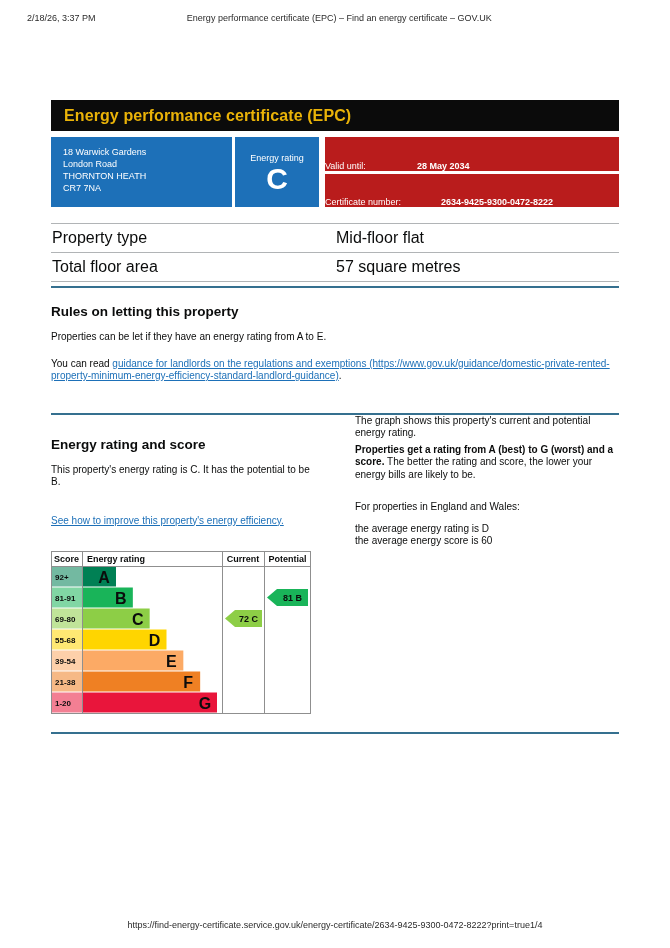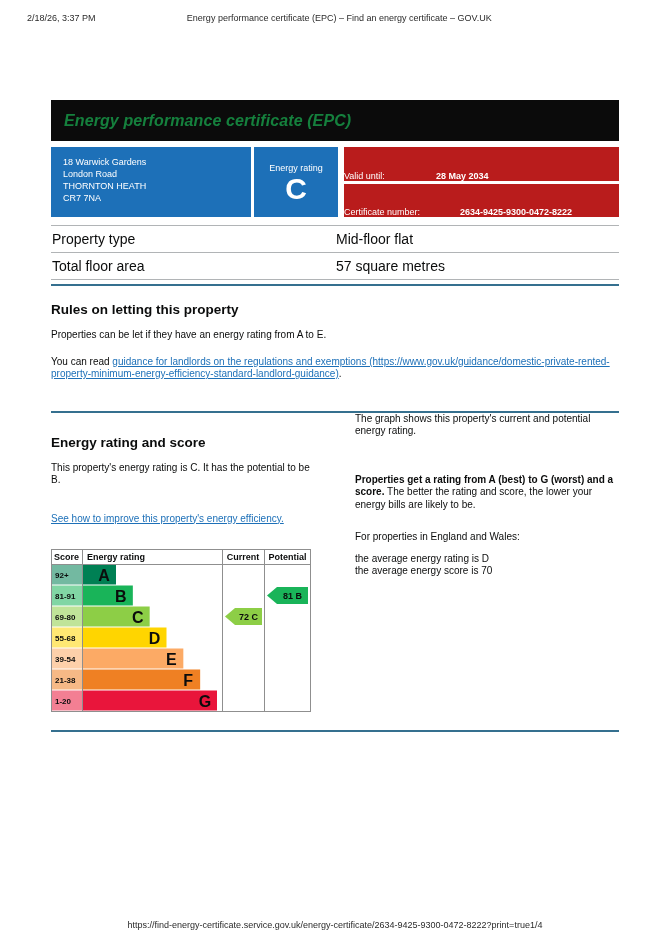--- a/index.html
+++ b/index.html
@@ -15,64 +15,64 @@
   }
   .print-header .ph-date { flex:0 0 auto; }
   .print-header .ph-title { flex:1; text-align:center; padding-right:60px; }
   .print-footer {
     position:absolute; top:920px; left:27px; right:27px;
     font-size:9px; color:#2b2b2b; display:flex; justify-content:center;
   }
   .content { position:absolute; top:100px; left:51px; width:568px; }
 
   .banner {
-    background:#0b0b0b; color:#15803d; height:41px;
-    display:flex; align-items:center; padding:0 13px;font-style:italic;
+    background:#0b0b0b; color:#eab308; height:31px;
+    display:flex; align-items:center; padding:0 13px;
   }
   .banner h1 { font-size:16px; font-weight:bold; letter-spacing:.1px; }
 
   .summary-row { display:flex; margin-top:6px; height:70px; }
   .blue-box { background:#1d70b8; color:#ffffff; }
-  .address-box { width:200px; padding:9px 12px; font-size:9px; line-height:12px; }
+  .address-box { width:181px; padding:9px 12px; font-size:9px; line-height:12px; }
   .rating-box {
     width:84px; margin-left:3px; display:flex; flex-direction:column;
     align-items:center; justify-content:center; padding-top:2px;
   }
   .rating-box .rating-label { font-size:9px; }
   .rating-box .rating-letter { font-size:30px; font-weight:bold; line-height:30px; margin-top:1px; }
   .meta-box { flex:1; margin-left:6px; display:flex; flex-direction:column; }
   .meta-line {
     background:#b91c1c; color:#fff; flex:1; display:flex; align-items:flex-end;
     padding-left:0; font-size:9px;
   }
   .meta-line + .meta-line { margin-top:3px;gap:24px; }
   .meta-line .meta-label { width:92px; }
   .meta-line .meta-value { font-weight:bold; }
 
-  .prop-table { margin-top:8px; width:100%; border-collapse:collapse; font-size:14px; }
+  .prop-table { margin-top:16px; width:100%; border-collapse:collapse; font-size:16px; }
   .prop-table td { border-bottom:1px solid #b1b4b6; padding:5px 0 5px 1px; height:21px; }
   .prop-table tr:first-child td { border-top:1px solid #b1b4b6; }
   .prop-table .pt-value { width:50%; }
 
   .blue-divider { height:2px; background:#35708f; margin-top:4px; }
   .blue-divider.d2 { margin-top:30px; background:#35708f; }
   .blue-divider.d3 { margin-top:14px; background:#35708f; }
 
   h2 { font-size:13.5px; font-weight:bold; margin-top:16px; }
   p.body-text { font-size:10px; line-height:12.5px; margin-top:12px; }
   a.gov-link { color:#1d70b8; text-decoration:underline; }
   .rules-section p.body-text.second { margin-top:14px; }
 
   .rating-columns { display:flex; margin-top:0; }
   .rating-left { width:260px; }
   .rating-right { width:264px; margin-left:44px; padding-top:0; }
   .rating-left h2 { margin-top:22px; }
   .rating-left .improve { margin-top:26px; font-size:10px; line-height:12.5px; }
   .rating-right p { font-size:10px; line-height:12.5px; }
-  .rating-right .rp2 { margin-top:36px; }
+  .rating-right .rp2 { margin-top:4px; }
   .rating-right .rp3 { margin-top:20px; }
   .rating-right .avg-lines { margin-top:9px; font-size:10px; line-height:12.5px; }
 
   .epc-graph-wrap { margin-top:24px; width:260px; }
 </style>
 </head>
 <body>
 
 <div class="print-header">
   <span class="ph-date">2/18/26, 3:37 PM</span>
@@ -179,21 +179,21 @@
             <polygon points="216,46.5 226,38 257,38 257,55 226,55" fill="#19b459"></polygon>
             <text x="241.5" y="50" font-size="9" font-weight="bold" text-anchor="middle" fill="#0b0c0c">81  B</text>
           </svg></div>
     </div>
     <div class="rating-right">
       <p>The graph shows this property's current and potential energy rating.</p>
       <p class="rp2"><strong>Properties get a rating from A (best) to G (worst) and a score.</strong><span> The better the rating and score, the lower your energy bills are likely to be.</span></p>
       <p class="rp3">For properties in England and Wales:</p>
       <div class="avg-lines">
         <div>the average energy rating is D</div>
-        <div>the average energy score is 70</div>
+        <div>the average energy score is 60</div>
       </div>
     </div>
   </div>
 
   <div class="blue-divider d3"></div>
 
 </div>
 
 <div class="print-footer">
   <span>https://find-energy-certificate.service.gov.uk/energy-certificate/2634-9425-9300-0472-8222?print=true</span>

